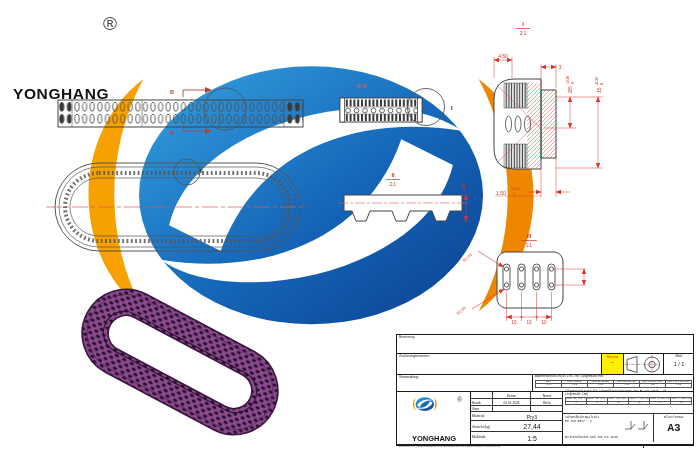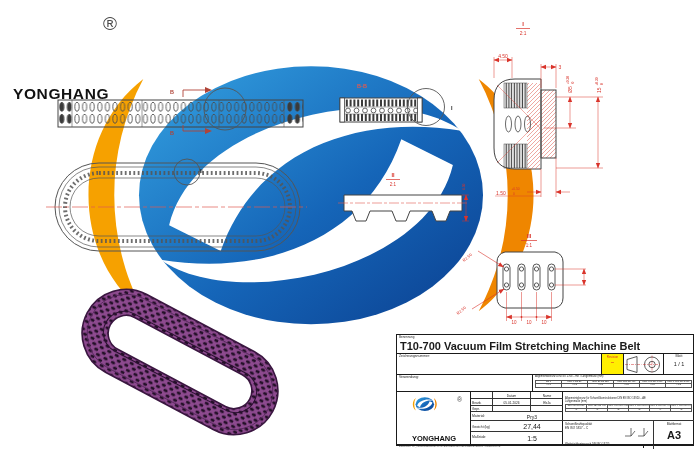--- a/index.html
+++ b/index.html
@@ -248,21 +248,20 @@
       <text x="514" y="323.5" font-size="4.5" fill="#d9342b" text-anchor="middle">10</text>
       <text x="529" y="323.5" font-size="4.5" fill="#d9342b" text-anchor="middle">10</text>
       <text x="544" y="323.5" font-size="4.5" fill="#d9342b" text-anchor="middle">10</text>
     </g>
   </svg>
 
   <div class="abs tb" style="left:396px;top:334px;width:298px;height:112px;">
 
     <div class="cell" style="left:0;top:0;width:297px;height:19px;border-bottom:1px solid #1a1a1a;">
       <div class="micro" style="position:absolute;left:2px;top:1px;">Benennung</div>
-      <div class="titleTxt" style="position:absolute;left:3px;top:5px;">T10-700 Vacuum Film Stretching Machine Belt</div>
     </div>
 
     <div class="cell" style="left:0;top:19px;width:205px;height:21px;border-bottom:1px solid #1a1a1a;border-right:0.7px solid #1a1a1a;">
       <div class="lbl" style="position:absolute;left:2px;top:1px;">Zeichnungsnummer:</div>
     </div>
     <div class="cell revCell" style="left:205px;top:19px;width:22px;height:21px;border-bottom:1px solid #1a1a1a;border-right:0.7px solid #1a1a1a;text-align:center;">
       <div class="red" style="font-size:3px;margin-top:1px;">Revision</div>
       <div class="red" style="font-size:6px;font-weight:bold;line-height:1;">–</div>
     </div>
     <div class="cell" style="left:227px;top:19px;width:40px;height:21px;border-bottom:1px solid #1a1a1a;border-right:0.7px solid #1a1a1a;">
@@ -343,21 +342,21 @@
         <div class="cell" style="left:0;top:0;width:30px;height:11px;font-size:3.2px;padding:3.5px 0 0 1px;">Gewicht (kg)</div>
         <div class="cell bigVal" style="left:30px;top:0;width:62px;height:11px;padding-top:2px;">27,44</div>
       </div>
 
       <div class="cell" style="left:0;top:40px;width:92px;height:12px;">
         <div class="cell lbl" style="left:0;top:0;width:30px;height:12px;padding:4px 0 0 1px;">Maßstab:</div>
         <div class="cell bigVal" style="left:30px;top:0;width:62px;height:12px;padding-top:2.5px;">1:5</div>
       </div>
     </div>
 
-    <div class="cell" style="left:166px;top:62px;width:131px;height:52px;">
+    <div class="cell" style="left:166px;top:55px;width:131px;height:52px;font-family:Liberation Mono, monospace;">
 
       <div class="cell" style="left:0;top:0;width:131px;height:24px;border-bottom:0.5px solid #333;">
         <div class="micro2" style="position:absolute;left:2px;top:0.5px;white-space:nowrap;">Allgemeintoleranz für Schweißkonstruktionen DIN EN ISO 13920 – AE</div>
         <div class="micro2" style="position:absolute;left:2px;top:3.5px;">Längenmaße (mm)</div>
         <table class="mini" style="position:absolute;left:2px;top:7px;width:127px;">
           <tbody>
               <tr>
             <td>über 30 bis 120</td>
             <td>über 120 bis 400</td>
             <td>über 400 bis 1 000</td>

